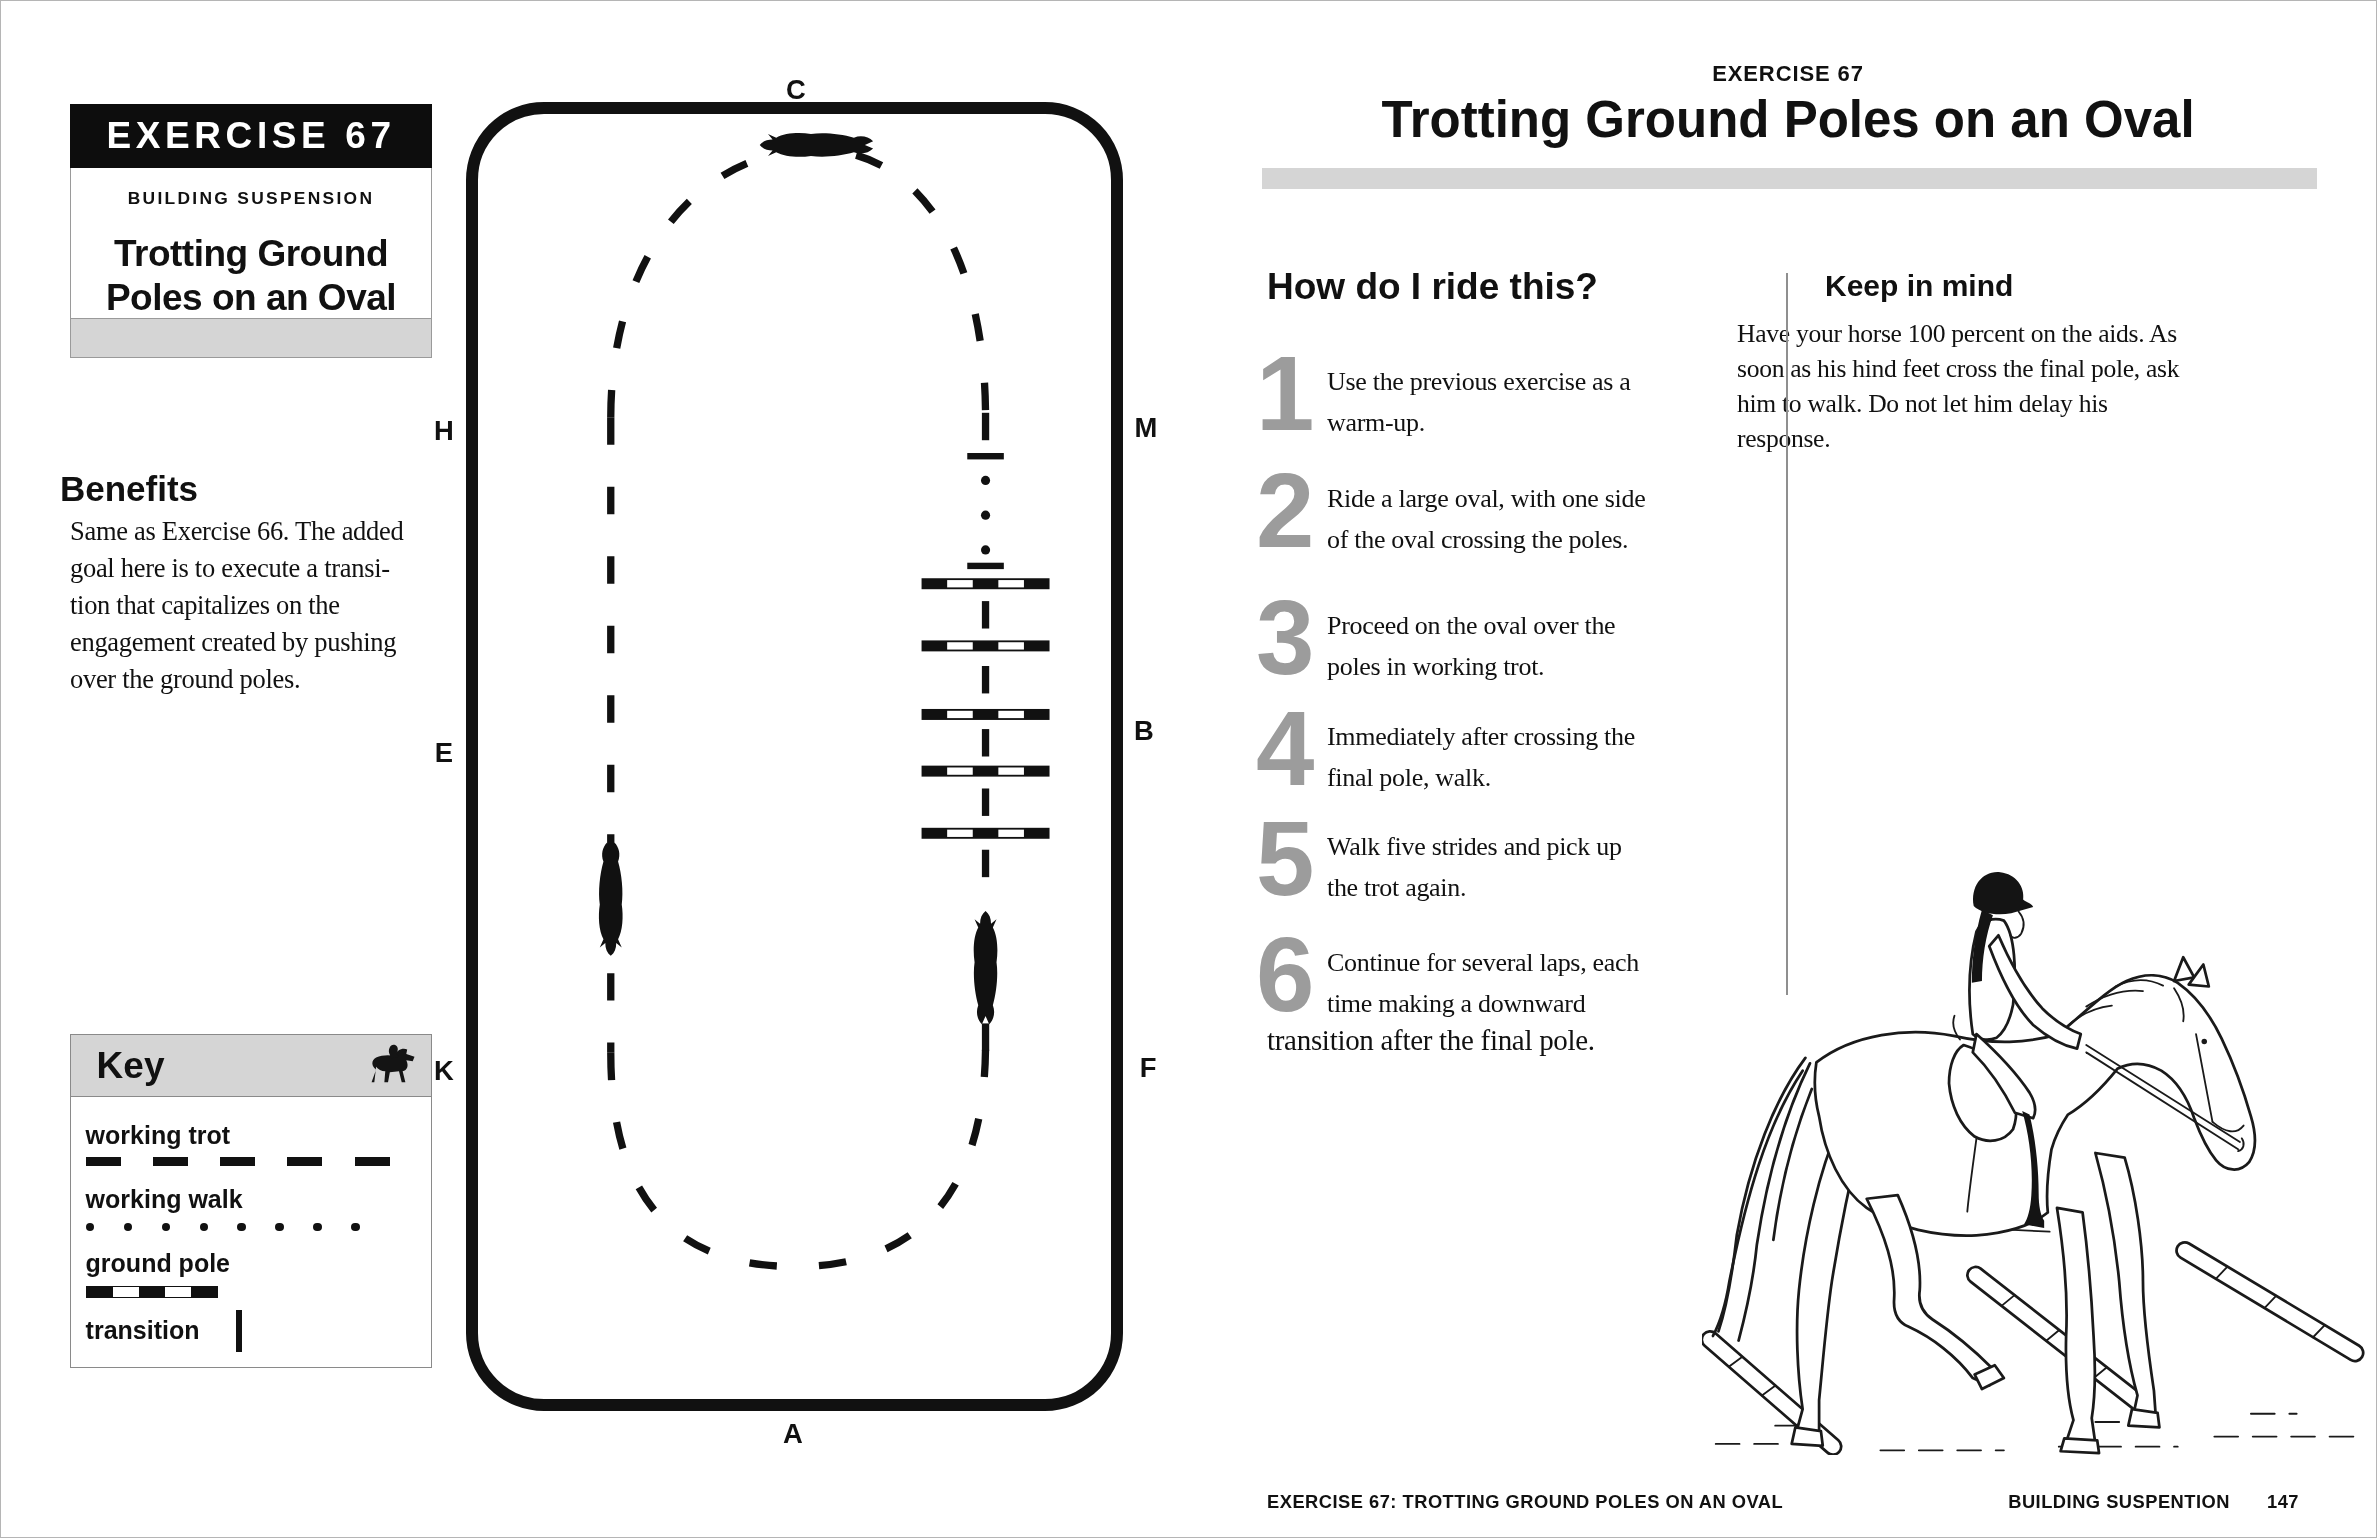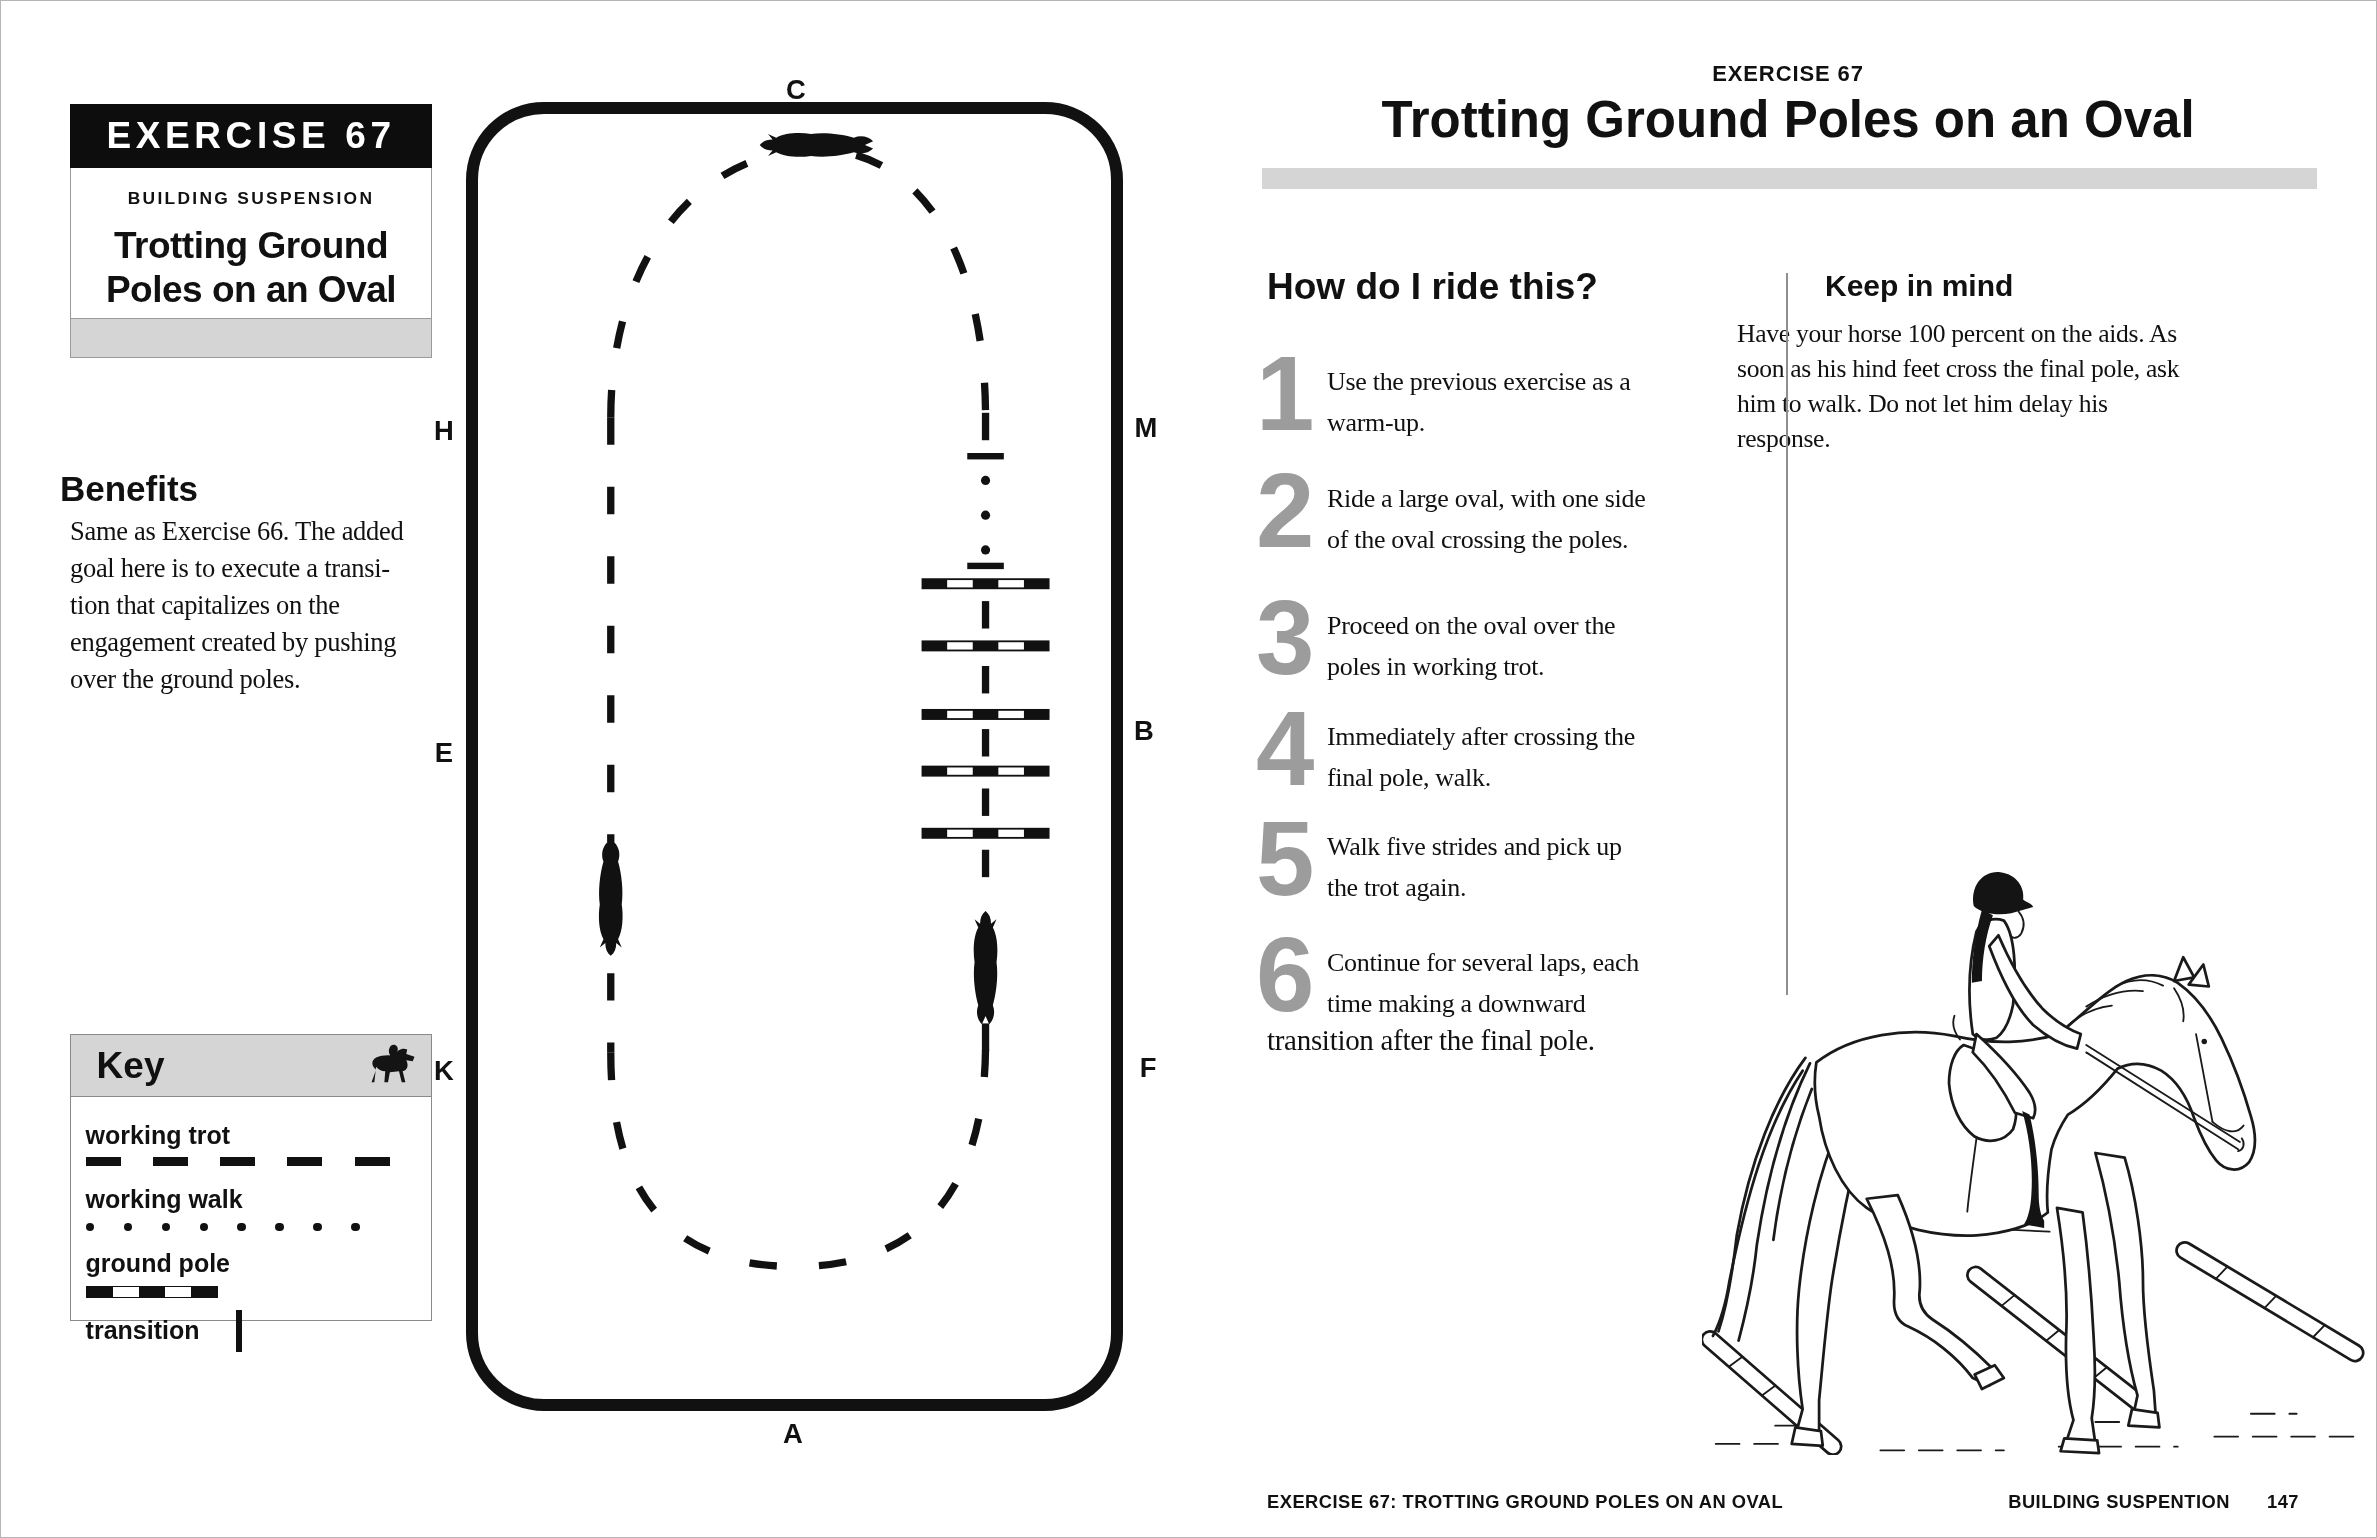--- a/index.html
+++ b/index.html
@@ -9,31 +9,31 @@
   .abs{position:absolute;}
   .pre{white-space:pre-line;}
 
   
   .ex-box{left:69px;top:103px;width:362px;}
   .ex-head{height:64px;background:#0d0d0d;display:flex;align-items:center;justify-content:center;}
   .ex-head span{color:#fff;font-weight:700;font-size:37px;letter-spacing:4.6px;}
   .ex-body{background:#fff;border-left:0.9px solid #9a9a9a;border-right:0.9px solid #9a9a9a;
     height:174px;text-align:center;box-sizing:border-box;padding-top:20px;}
   .ex-kicker{font-size:17.4px;font-weight:700;letter-spacing:2.3px;}
-  .ex-title{font-size:37px;font-weight:700;line-height:44px;margin-top:15px;letter-spacing:-0.5px;}
+  .ex-title{font-size:37px;font-weight:700;line-height:44px;margin-top:23px;letter-spacing:-0.5px;}
   .ex-strip{left:69px;top:317px;width:362px;height:40px;background:#d5d5d5;
     border:0.9px solid #9a9a9a;box-sizing:border-box;}
 
   
   .benefits-h{left:59px;top:468px;font-size:35px;font-weight:700;}
   .benefits-b{left:69px;top:512px;width:384px;font-family:"Liberation Serif",serif;
     font-size:26.5px;line-height:37px;letter-spacing:-0.3px;}
 
   
-  .key-box{left:69px;top:1033px;width:362px;height:287px;border:0.9px solid #8a8a8a;
+  .key-box{left:69px;top:1033px;width:362px;height:334px;border:0.9px solid #8a8a8a;
     box-sizing:border-box;background:#fff;}
   .key-head{position:relative;height:62px;background:#d5d5d5;border-bottom:0.9px solid #8a8a8a;
     display:flex;align-items:center;box-sizing:border-box;padding-left:25.6px;}
   .key-head .key-title{font-size:37px;font-weight:700;}
   .key-horse{position:absolute;right:11px;top:7.3px;}
   .key-body{padding:24px 0 0 14.6px;}
   .key-label{font-size:25px;font-weight:700;margin-bottom:7.3px;}
   .key-item{margin-bottom:18.3px;}
   .trot-dashes{display:flex;justify-content:space-between;width:304px;height:9.1px;margin-top:3.7px;}
   .trot-dashes i{width:35px;height:9.1px;background:#111;}

